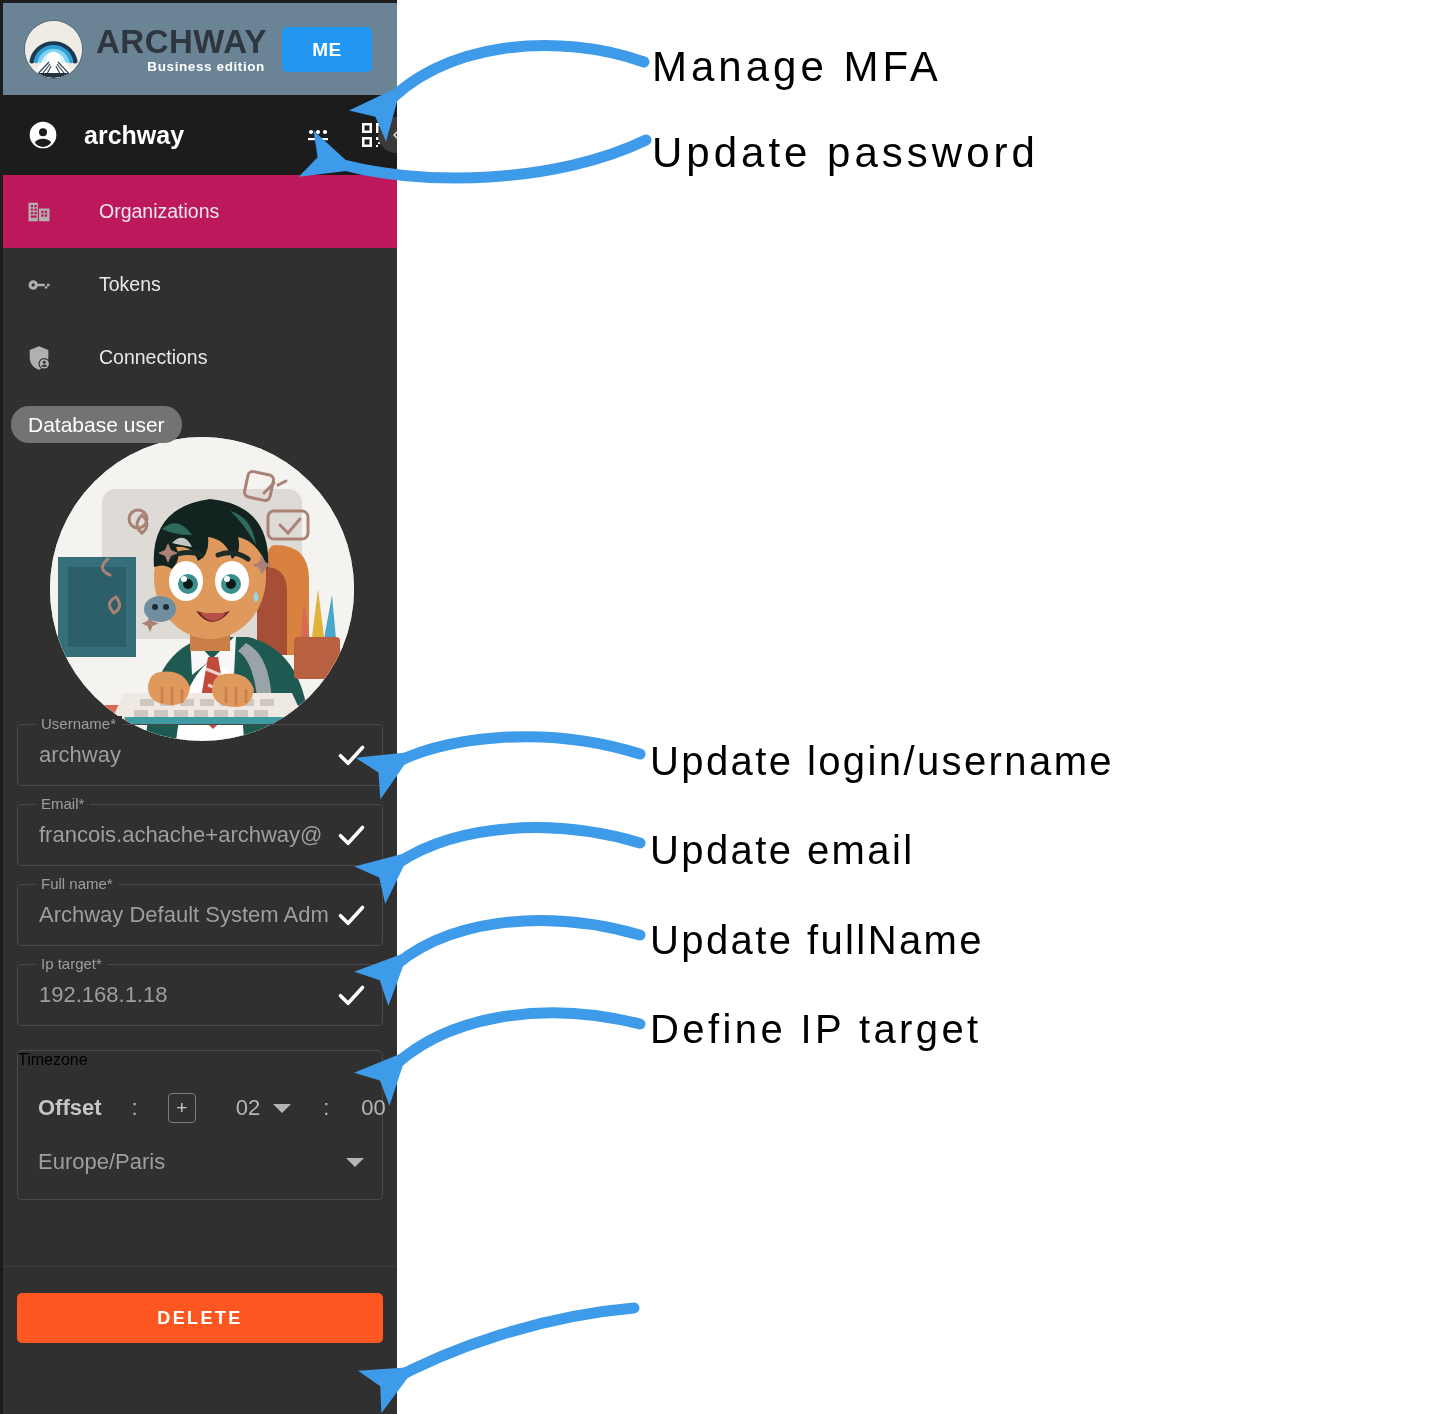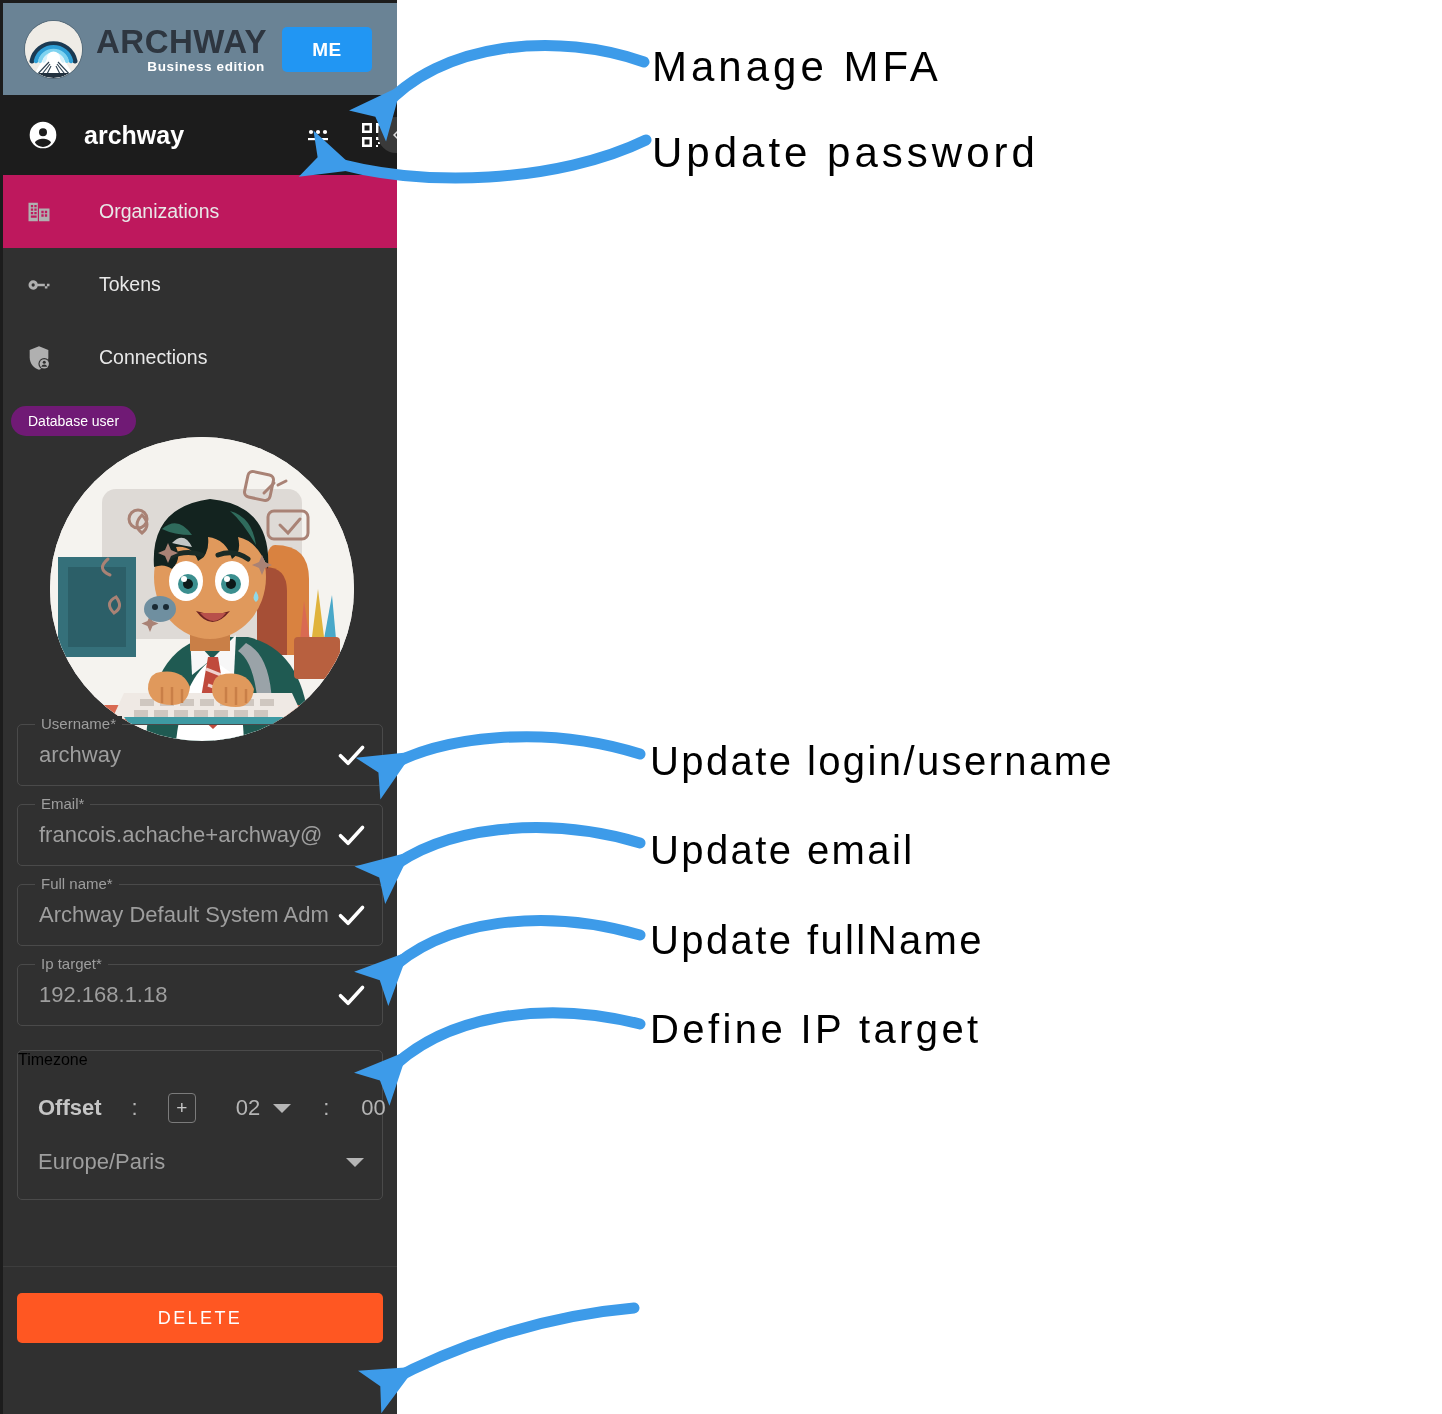--- a/index.html
+++ b/index.html
@@ -87,22 +87,22 @@
     color: #e8e8e8; font-size: 19.5px;
   }
   .navitem.active { background: #be185d; }
   .navitem .nicon { width: 33px; flex: 0 0 33px; display:flex; align-items:center; }
   .navitem .nlabel { margin-left: 41px; }
 
   
   .avatar-wrap { position: relative; height: 312px; background:#303030; }
   .badge {
     position: absolute; left: 8px; top: 12px; z-index: 4;
-    background: #701a75; color:#fff; border-radius: 18px;
-    padding: 8px 17px; font-size: 14px; line-height: 1;
+    background: #737373; color:#fff; border-radius: 18px;
+    padding: 8px 17px; font-size: 21px; line-height: 1;
   }
   .avatar {
     position: absolute; left: 47px; top: 43px;
     width: 304px; height: 304px; border-radius: 50%;
     overflow: hidden; background: #f2f2ef;
   }
   .avatar svg { display:block; }
 
   
   .form { padding: 0 14px; background:#303030; }
@@ -155,21 +155,21 @@
 
   .spacer { height: 66px; background:#303030; }
   .footer {
     border-top: 1px solid #3d3d3d;
     padding: 26px 14px 22px 14px; background:#303030;
   }
   .delete-btn {
     width: 100%; height: 50px; border: none; border-radius: 5px;
     background: #ff5722; color: #fff; cursor: pointer;
     font-family: "Liberation Sans", sans-serif;
-    font-size: 18px; font-weight: 400; letter-spacing: 2.4px;
+    font-size: 18px; font-weight: 700; letter-spacing: 2.4px;
   }
 
   
   .anno-svg { position:absolute; left:0; top:0; width:1442px; height:1414px; pointer-events:none; }
   .anno-label {
     position: absolute; color: #000;
     font-family: "Liberation Sans", sans-serif;
     font-weight: 400; white-space: nowrap;
   }
 </style>

